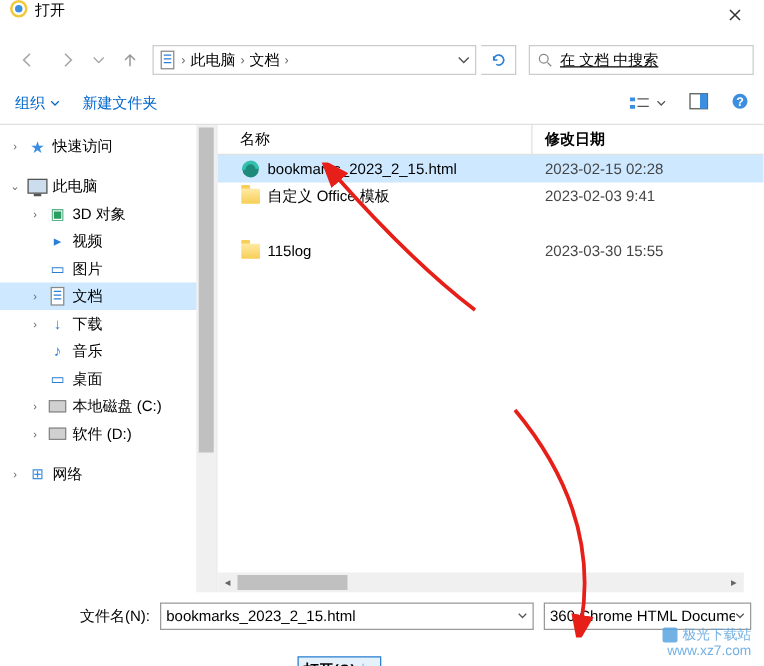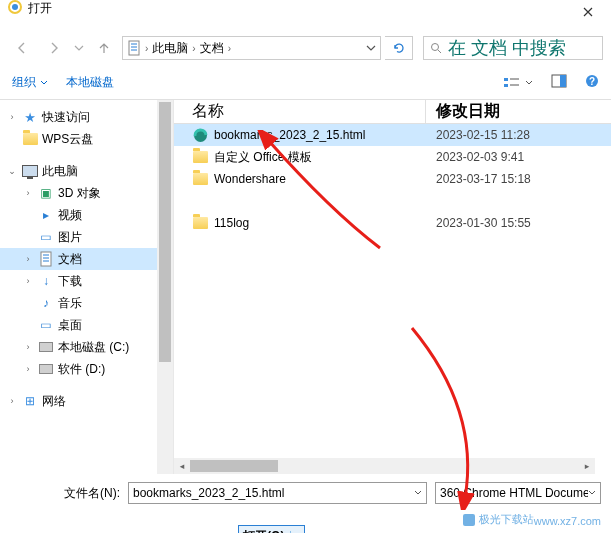--- a/index.html
+++ b/index.html
@@ -14,21 +14,21 @@
 
 .navbar { height: 36px; display: flex; align-items: center; padding: 0 8px; gap: 4px; }
 .nav-btn { width: 28px; height: 24px; display: flex; align-items: center; justify-content: center; cursor: pointer; opacity: 0.5; }
 .nav-dropdown { width: 14px; opacity: 0.5; }
 .nav-up { border: 1px solid transparent; }
 .breadcrumb { flex: 1; height: 24px; border: 1px solid #ccc; display: flex; align-items: center; padding: 0 4px; font-size: 12px; gap: 4px; }
 .breadcrumb .doc-icon { width: 14px; height: 16px; }
 .breadcrumb .sep { color: #666; font-size: 10px; }
 .bc-item { color: #000; cursor: pointer; }
 .bc-refresh { width: 28px; height: 24px; border: 1px solid #ccc; border-left: 0; display: flex; align-items: center; justify-content: center; cursor: pointer; }
-.searchbox { width: 180px; height: 24px; border: 1px solid #ccc; display: flex; align-items: center; padding: 0 6px; font-size: 18px; color: #0f766e; gap: 6px; margin-left: 6px; }
+.searchbox { width: 180px; height: 24px; border: 1px solid #ccc; display: flex; align-items: center; padding: 0 6px; font-size: 12px; color: #000000; gap: 6px; margin-left: 6px; text-decoration: underline; }
 
 .toolbar { height: 34px; display: flex; align-items: center; padding: 0 12px; border-bottom: 1px solid #e0e0e0; font-size: 12px; gap: 18px; }
 .toolbar-item { color: #0066cc; cursor: pointer; display: flex; align-items: center; gap: 4px; }
 .toolbar-spacer { flex: 1; }
 .toolbar-icon { color: #333; cursor: pointer; }
 .view-btn { display: flex; align-items: center; gap: 2px; }
 
 .main { display: flex; height: 374px; }
 
 .tree { width: 174px; border-right: 1px solid #e8e8e8; padding: 6px 0; overflow: hidden; position: relative; }
@@ -37,21 +37,21 @@
 .tree-item .chev { width: 12px; font-size: 9px; color: #666; display: flex; justify-content: center; }
 .tree-item .chev.expanded { transform: none; }
 .tree-item .spacer { width: 12px; }
 .tree-item.indent1 { padding-left: 22px; }
 .tree-item .ticon { width: 16px; height: 16px; display: flex; align-items: center; justify-content: center; }
 .tree-scroll { position: absolute; right: 0; top: 0; bottom: 0; width: 16px; background: #f0f0f0; }
 .tree-scroll-thumb { position: absolute; left: 2px; right: 2px; top: 2px; height: 260px; background: #c0c0c0; }
 
 .filepane { flex: 1; display: flex; position: relative; }
 .filelist { flex: 1; overflow: hidden; position: relative; }
-.file-header { height: 24px; display: flex; align-items: center; font-size: 16px; border-bottom: 1px solid #e0e0e0; }
+.file-header { height: 24px; display: flex; align-items: center; font-size: 12px; border-bottom: 1px solid #e0e0e0; }
 .col-name { width: 252px; padding-left: 18px; border-right: 1px solid #e0e0e0; height: 100%; display: flex; align-items: center; }
 .col-date { width: 110px; padding-left: 10px; height: 100%; display: flex; align-items: center; font-weight: bold; }
 .file-row { height: 22px; display: flex; align-items: center; font-size: 12px; }
 .file-row.selected { background: #cde8ff; }
 .fname { width: 252px; padding-left: 18px; display: flex; align-items: center; gap: 6px; }
 .fdate { width: 110px; padding-left: 10px; color: #444; white-space: nowrap; overflow: hidden; }
 .ficon { width: 16px; height: 16px; display: flex; align-items: center; justify-content: center; }
 .folder-icon { width: 15px; height: 12px; background: linear-gradient(#ffe9a3, #f7cf56); border-radius: 1px; position: relative; }
 .folder-icon::before { content: ''; position: absolute; top: -3px; left: 0; width: 7px; height: 3px; background: #f7cf56; border-radius: 1px 1px 0 0; }
 .hscroll { position: absolute; bottom: 0; left: 0; right: 16px; height: 16px; background: #f0f0f0; display: flex; align-items: center; }
@@ -70,21 +70,21 @@
 .footer-row1 { display: flex; align-items: center; gap: 8px; margin-bottom: 21px; }
 .fn-label { font-size: 12px; width: 110px; text-align: right; }
 .fn-input { flex: 1; height: 22px; border: 1px solid #999; font-size: 12px; padding: 0 4px; display: flex; align-items: center; }
 .ft-select { width: 166px; height: 22px; border: 1px solid #999; font-size: 12px; padding: 0 4px; display: flex; align-items: center; justify-content: space-between; }
 .footer-row2 { display: flex; justify-content: center; gap: 10px; padding-right: 4px; font-weight: bold; }
 .btn { height: 22px; border: 1px solid #999; font-size: 12px; padding: 0 4px; display: flex; align-items: center; cursor: pointer; background: #e8e8e8; }
 .btn-open { border: 1px solid #2a7fd4; background: #e5f1fb; display: flex; align-items: center; padding: 0 4px; }
 .btn-open .bdd { border-left: 1px solid #88bde8; margin-left: 6px; padding-left: 4px; font-size: 9px; }
 .btn-cancel { padding: 0 14px; margin-top: 44px; }
 
-.watermark { position: absolute; right: 10px; bottom: 6px; font-size: 11px; color: #5aa4e0; display: flex; flex-direction: row; align-items: flex-end; opacity: 0.85; pointer-events: none; }
+.watermark { position: absolute; right: 10px; bottom: 6px; font-size: 11px; color: #5aa4e0; display: flex; flex-direction: column; align-items: flex-end; opacity: 0.85; pointer-events: none; }
 .watermark .wm1 { display: flex; align-items: center; gap: 4px; }
 .watermark .wmicon { width: 12px; height: 12px; background: #5aa4e0; border-radius: 2px; }
 
 .pc-icon { width:16px; height:12px; border:1px solid #555; background:#cde; position:relative; }
 .pc-icon::after { content:''; position:absolute; bottom:-3px; left:4px; width:6px; height:2px; background:#555; }
 .star-icon { color:#3b8ee0; font-size:13px; }
 .drive-icon { width:14px; height:10px; background:#d0d0d0; border:1px solid #888; }
 .net-icon { color:#3b8ee0; font-size:12px; }
 </style>
 </head>
@@ -151,21 +151,21 @@
   </div>
 </div>
 
 <div class="toolbar">
   <span class="toolbar-item">
       <span>组织</span> 
       <svg width="8" height="8">
         <path d="M1 2 L4 5 L7 2" stroke="#0066cc" fill="none"></path>
       </svg>
     </span>
-  <span class="toolbar-item">本地磁盘</span>
+  <span class="toolbar-item">新建文件夹</span>
   <span class="toolbar-spacer"></span>
   <span class="toolbar-icon view-btn">
     <svg width="20" height="14" viewBox="0 0 20 14">
         <rect x="1" y="2" width="4" height="3" fill="#3b8ee0"></rect>
         <rect x="1" y="8" width="4" height="3" fill="#3b8ee0"></rect>
         <path d="M7 3h9M7 9h9" stroke="#555"></path>
       </svg>
     <svg width="8" height="8">
         <path d="M1 2 L4 5 L7 2" stroke="#555" fill="none"></path>
       </svg>
@@ -184,26 +184,20 @@
   </span>
 </div>
 
 <div class="main">
 
   <div class="tree">
     <div class="tree-item">
         <span class="chev">›</span>
         <span class="ticon star-icon">★</span>
         <span>快速访问</span>
-      </div>
-    <div class="tree-item indent1">
-        <span class="ticon">
-          <div class="folder-icon"></div>
-        </span>
-        <span>WPS云盘</span>
       </div>
     <div style="height:10px"></div>
     <div class="tree-item">
         <span class="chev expanded">⌄</span>
         <span class="ticon">
           <div class="pc-icon"></div>
         </span>
         <span>此电脑</span>
       </div>
     <div class="tree-item indent1">
@@ -281,50 +275,41 @@
           <div class="file-row selected">
             <div class="fname">
               <span class="ficon">
                 <svg width="15" height="15" viewBox="0 0 15 15">
                   <circle cx="7.5" cy="7.5" r="6.5" fill="#1e8a7a"></circle>
                   <path d="M2 8 A5.5 5.5 0 0 1 13 7" stroke="#34c1ae" stroke-width="3" fill="none"></path>
                 </svg>
               </span>
               <span>bookmarks_2023_2_15.html</span>
             </div>
-            <div class="fdate">2023-02-15 11:28</div>
+            <div class="fdate">2023-02-15 02:28</div>
           </div>
           <div class="file-row">
             <div class="fname">
               <span class="ficon">
                 <div class="folder-icon"></div>
               </span>
               <span>自定义 Office 模板</span>
             </div>
             <div class="fdate">2023-02-03 9:41</div>
           </div>
           <div class="file-row">
-            <div class="fname">
-              <span class="ficon">
-                <div class="folder-icon"></div>
-              </span>
-              <span>Wondershare</span>
-            </div>
-            <div class="fdate">2023-03-17 15:18</div>
-          </div>
-          <div class="file-row">
           </div>
           <div class="file-row">
             <div class="fname">
               <span class="ficon">
                 <div class="folder-icon"></div>
               </span>
               <span>115log</span>
             </div>
-            <div class="fdate">2023-01-30 15:55</div>
+            <div class="fdate">2023-03-30 15:55</div>
           </div>
         </div>
       <div class="hscroll">
         <div class="hscroll-btn">◂</div>
         <div class="hscroll-track">
             <div class="hscroll-thumb"></div>
           </div>
         <div class="hscroll-btn">▸</div>
       </div>
     </div>

